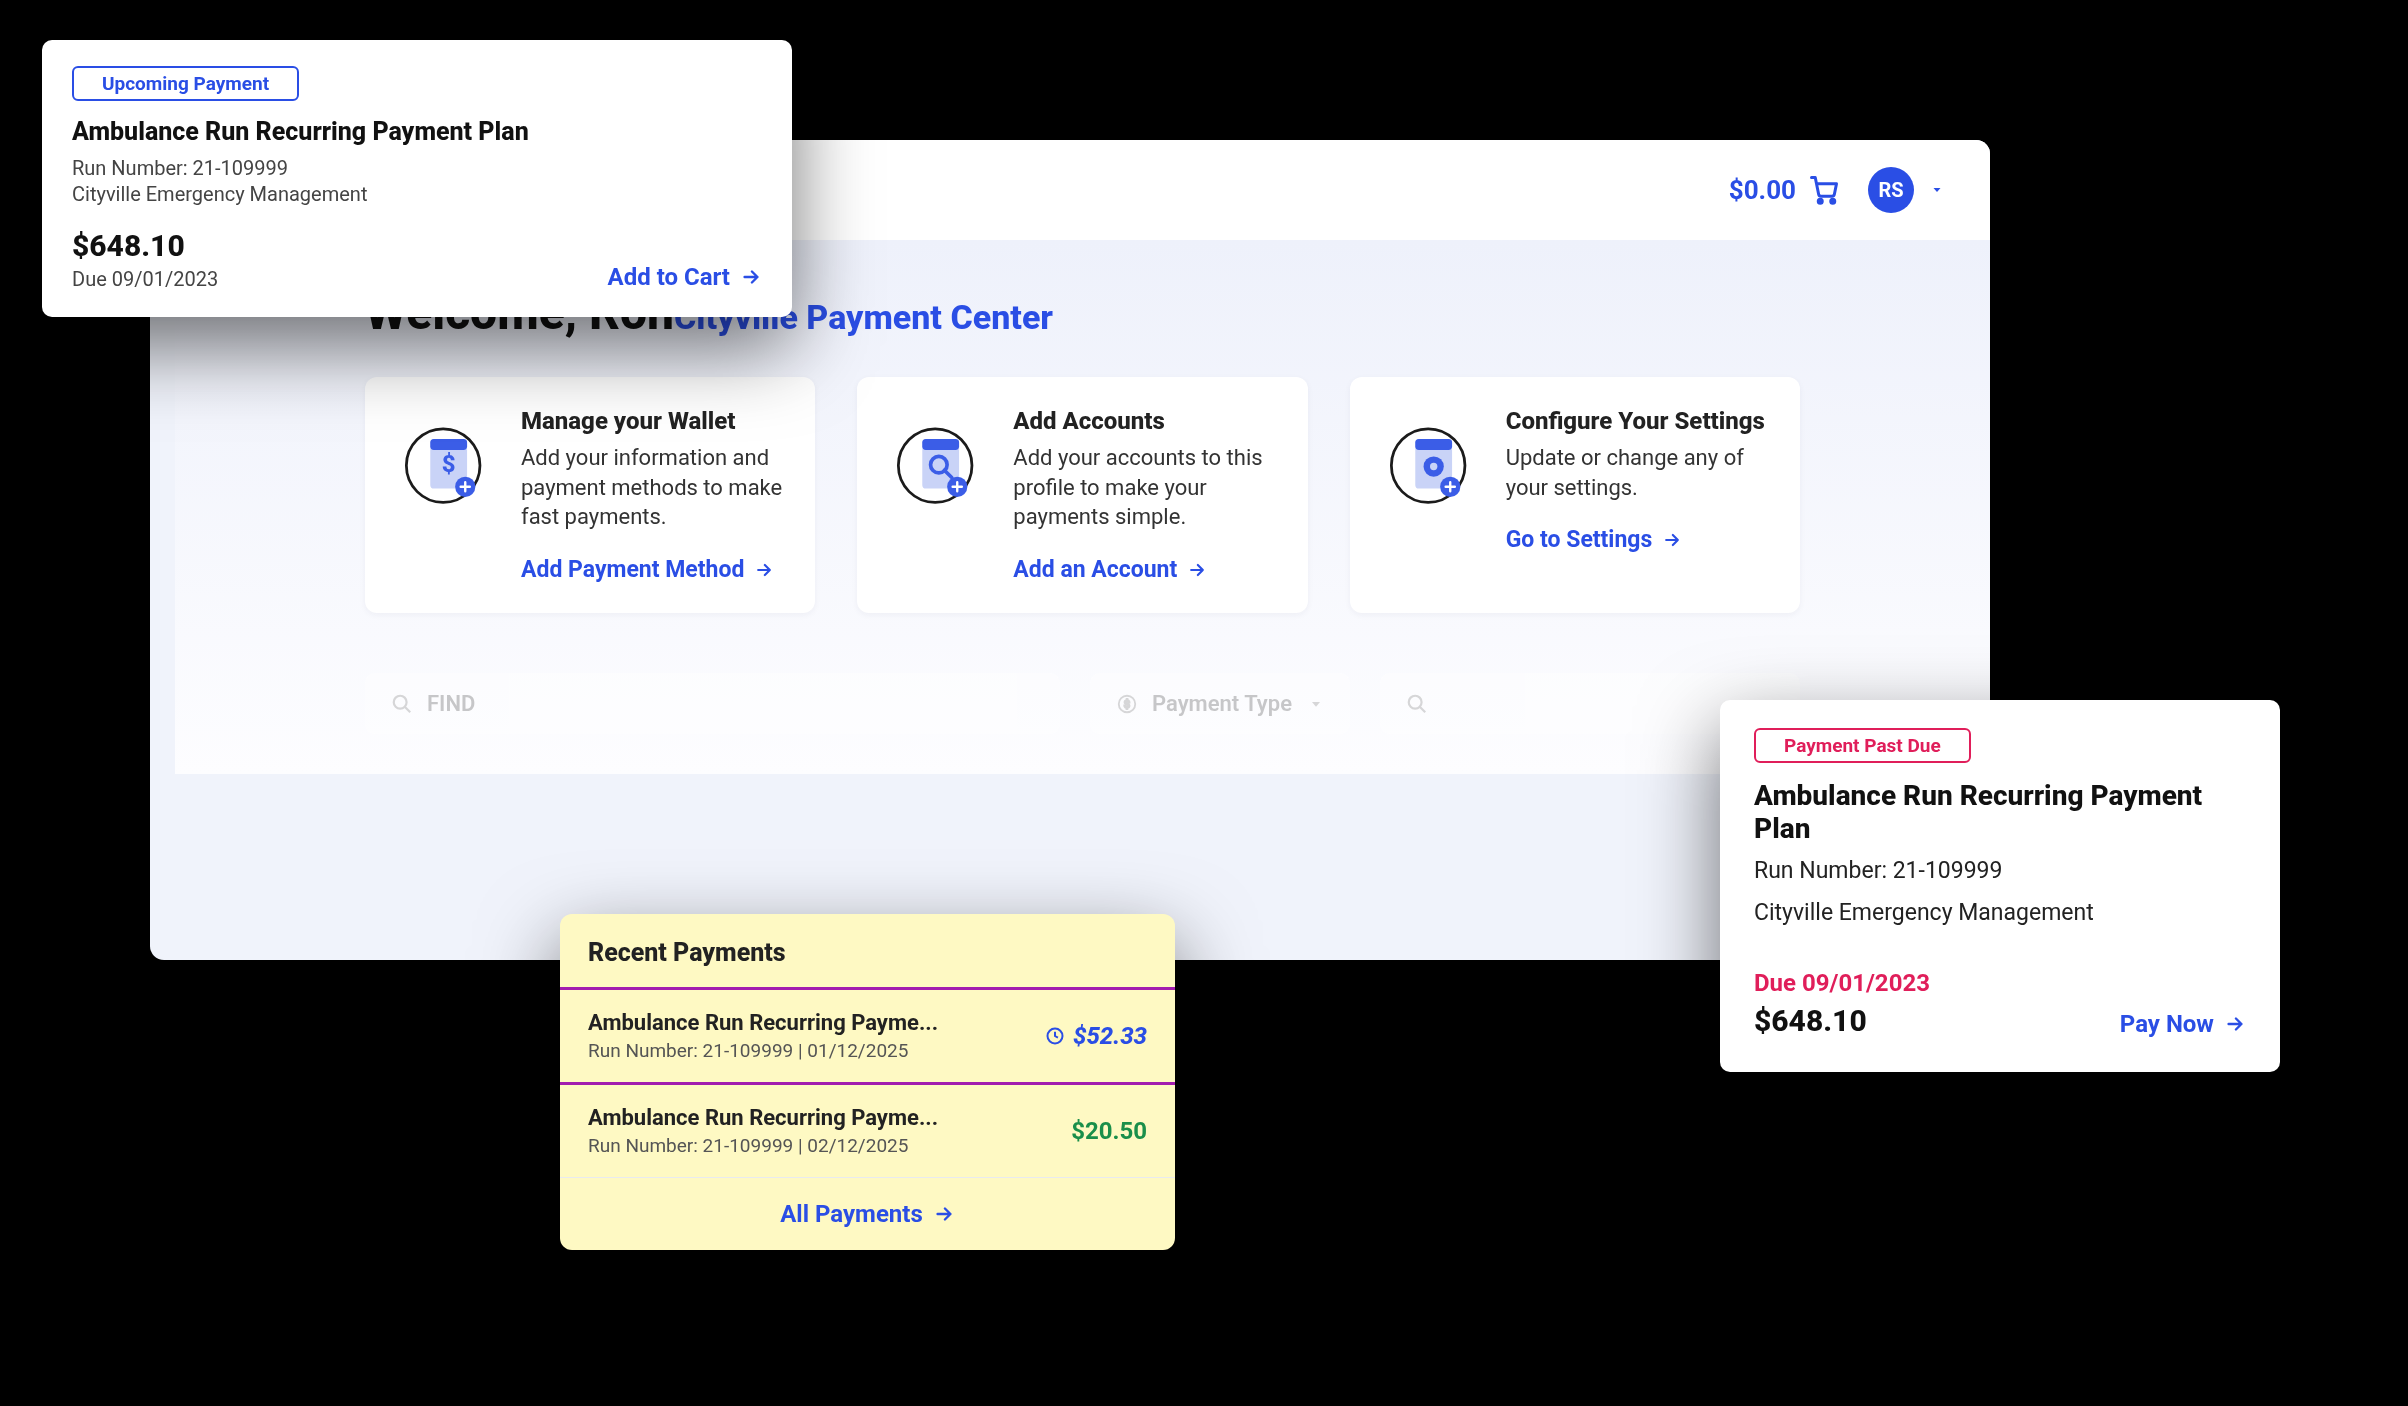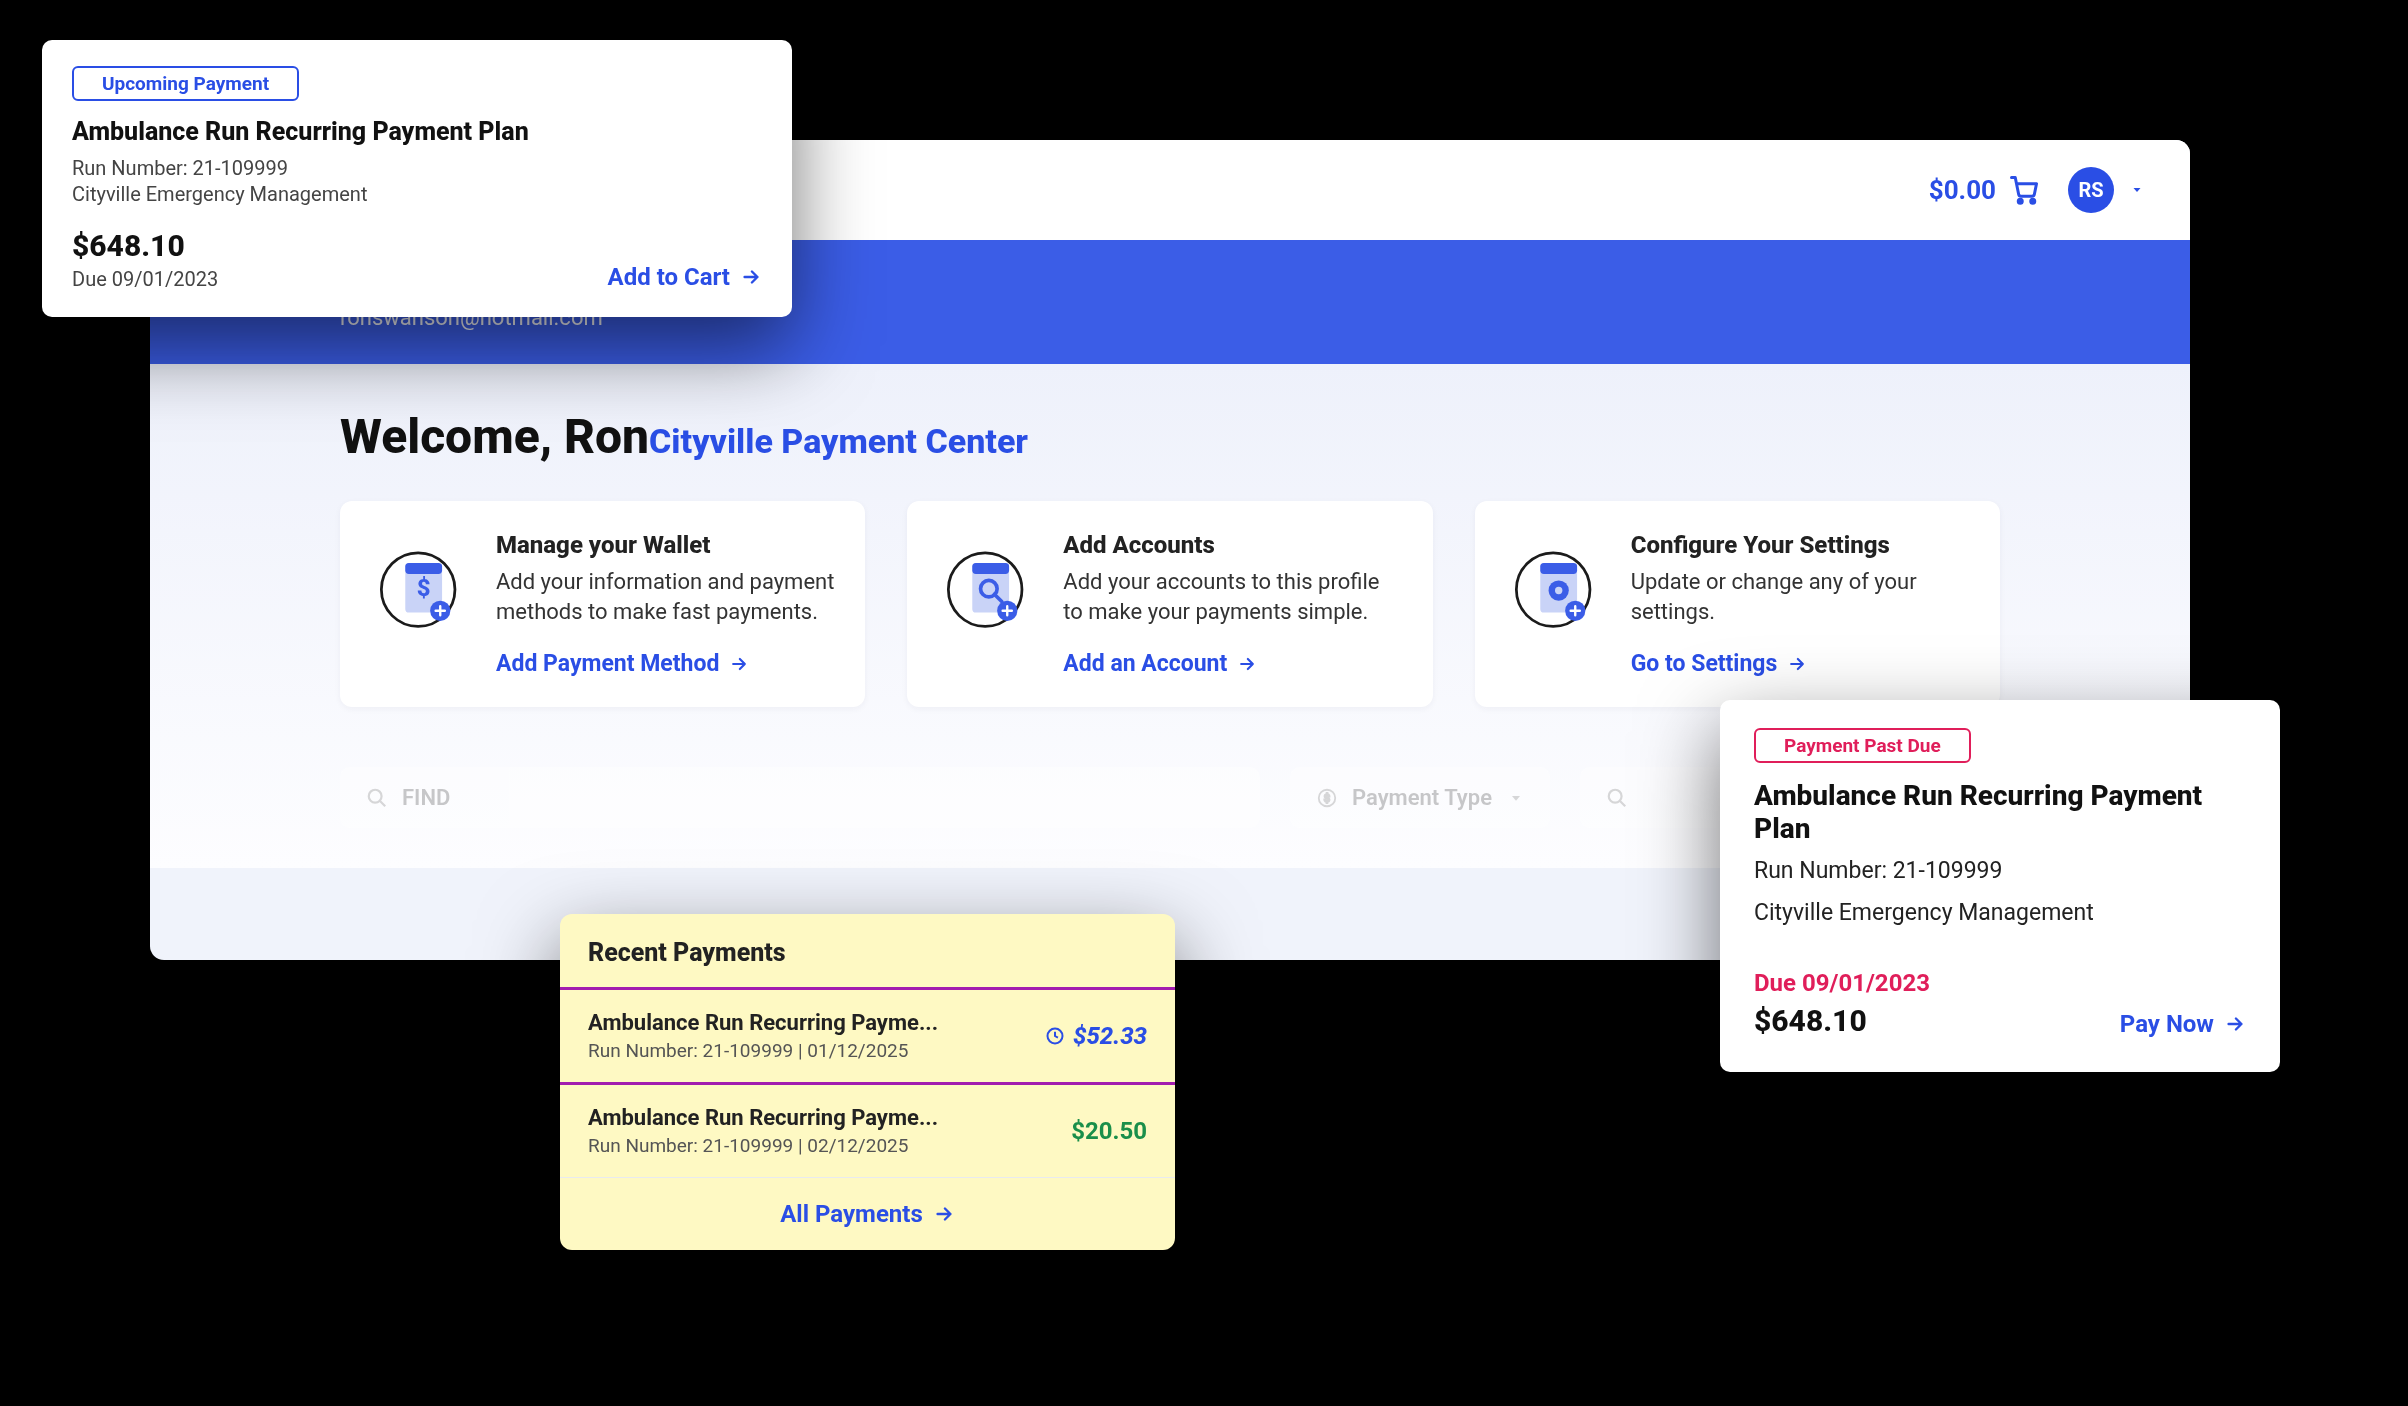--- a/index.html
+++ b/index.html
@@ -13,26 +13,27 @@
   }
   .stage {
     position: absolute;
     inset: 0;
   }
   
   .dashboard {
     position: absolute;
     left: 150px;
     top: 140px;
-    width: 2040px;
+    width: 1840px;
     height: 820px;
     background: #f0f3fb;
     border-radius: 14px;
     box-shadow: 0 30px 80px rgba(0,0,0,0.55);
     overflow: hidden;
+    padding-left: 25px;
   }
   .topbar {
     height: 100px;
     background: #fff;
     display: flex;
     justify-content: flex-end;
     align-items: center;
     padding: 0 44px;
     gap: 28px;
   }
@@ -246,24 +247,20 @@
           <span>RS</span>
         </div>
         <span>
           <svg width="18" height="12" viewBox="0 0 24 24" fill="#2a4ee5">
               <path d="M5 8l7 8 7-8z"></path>
             </svg>
         </span>
       </div>
     </div>
 
-    <div class="blueband">
-      <div class="name">Ron Swanson</div>
-      <div class="email">ronswanson@hotmail.com</div>
-    </div>
 
     <div class="body">
       <div class="welcome-row">
         <h1>Welcome, Ron</h1>
         <div class="center-name">Cityville Payment Center</div>
       </div>
 
       <div class="cards">
 
         <div class="card">

